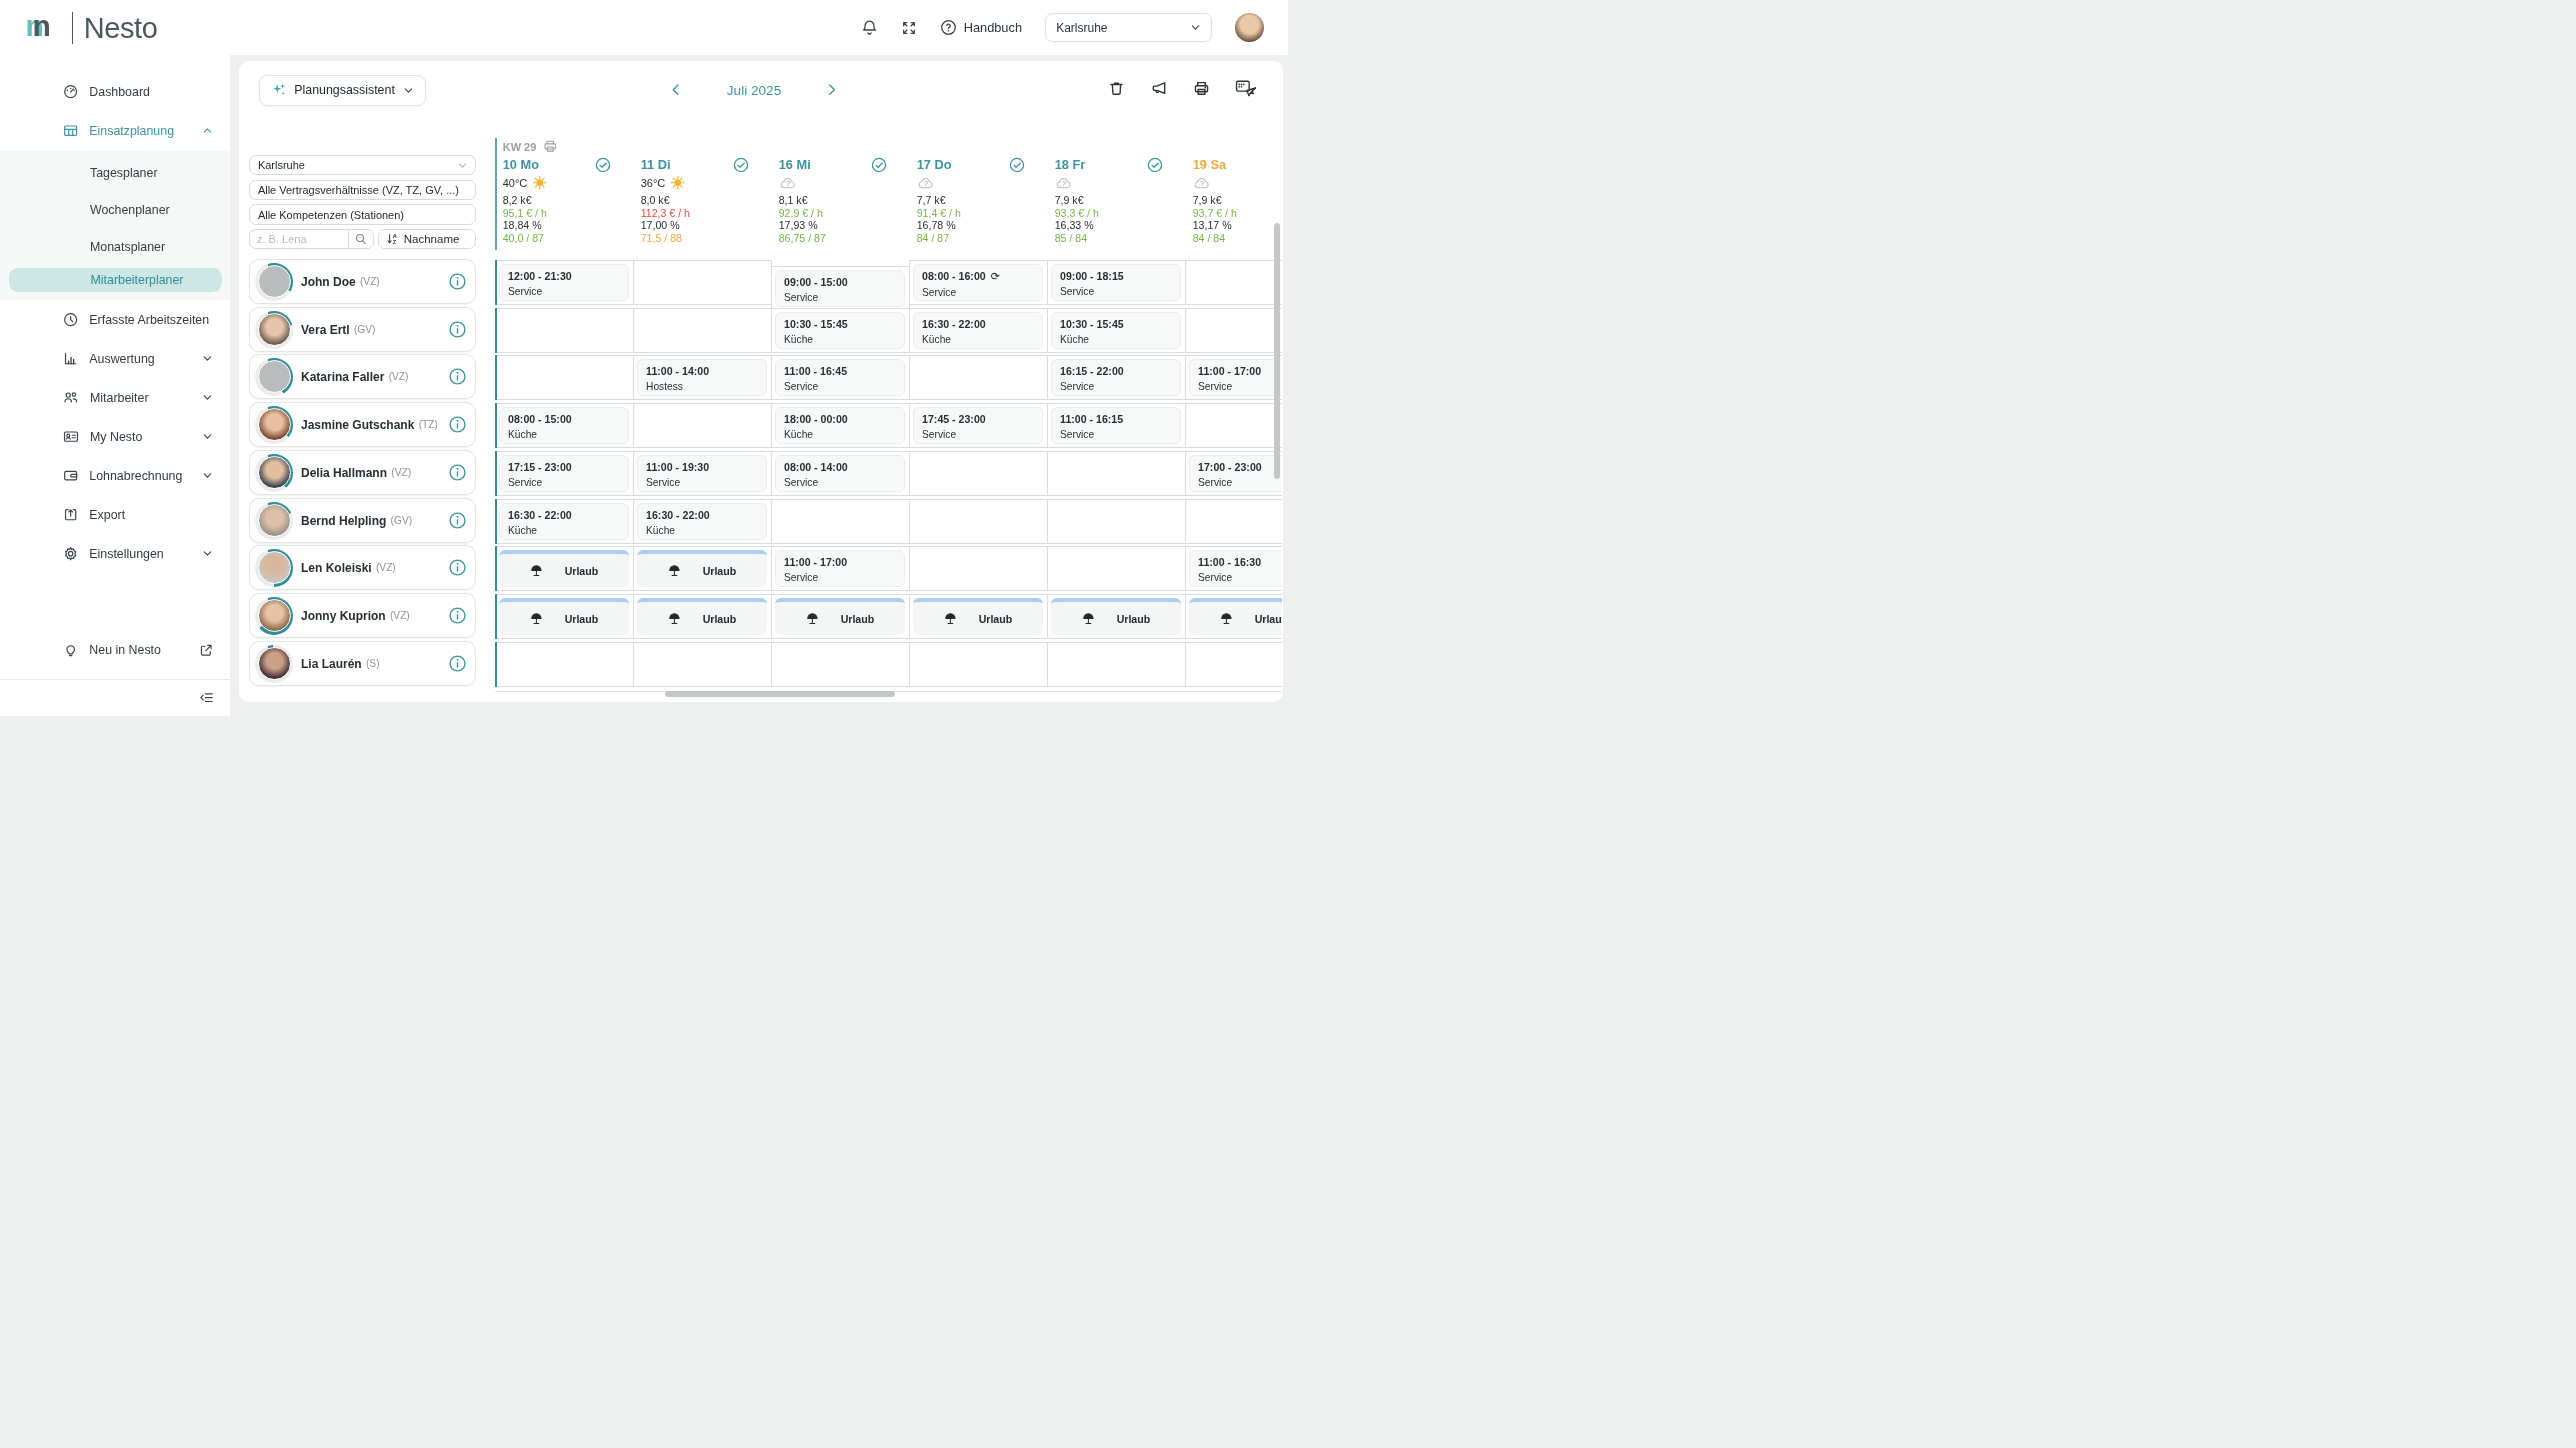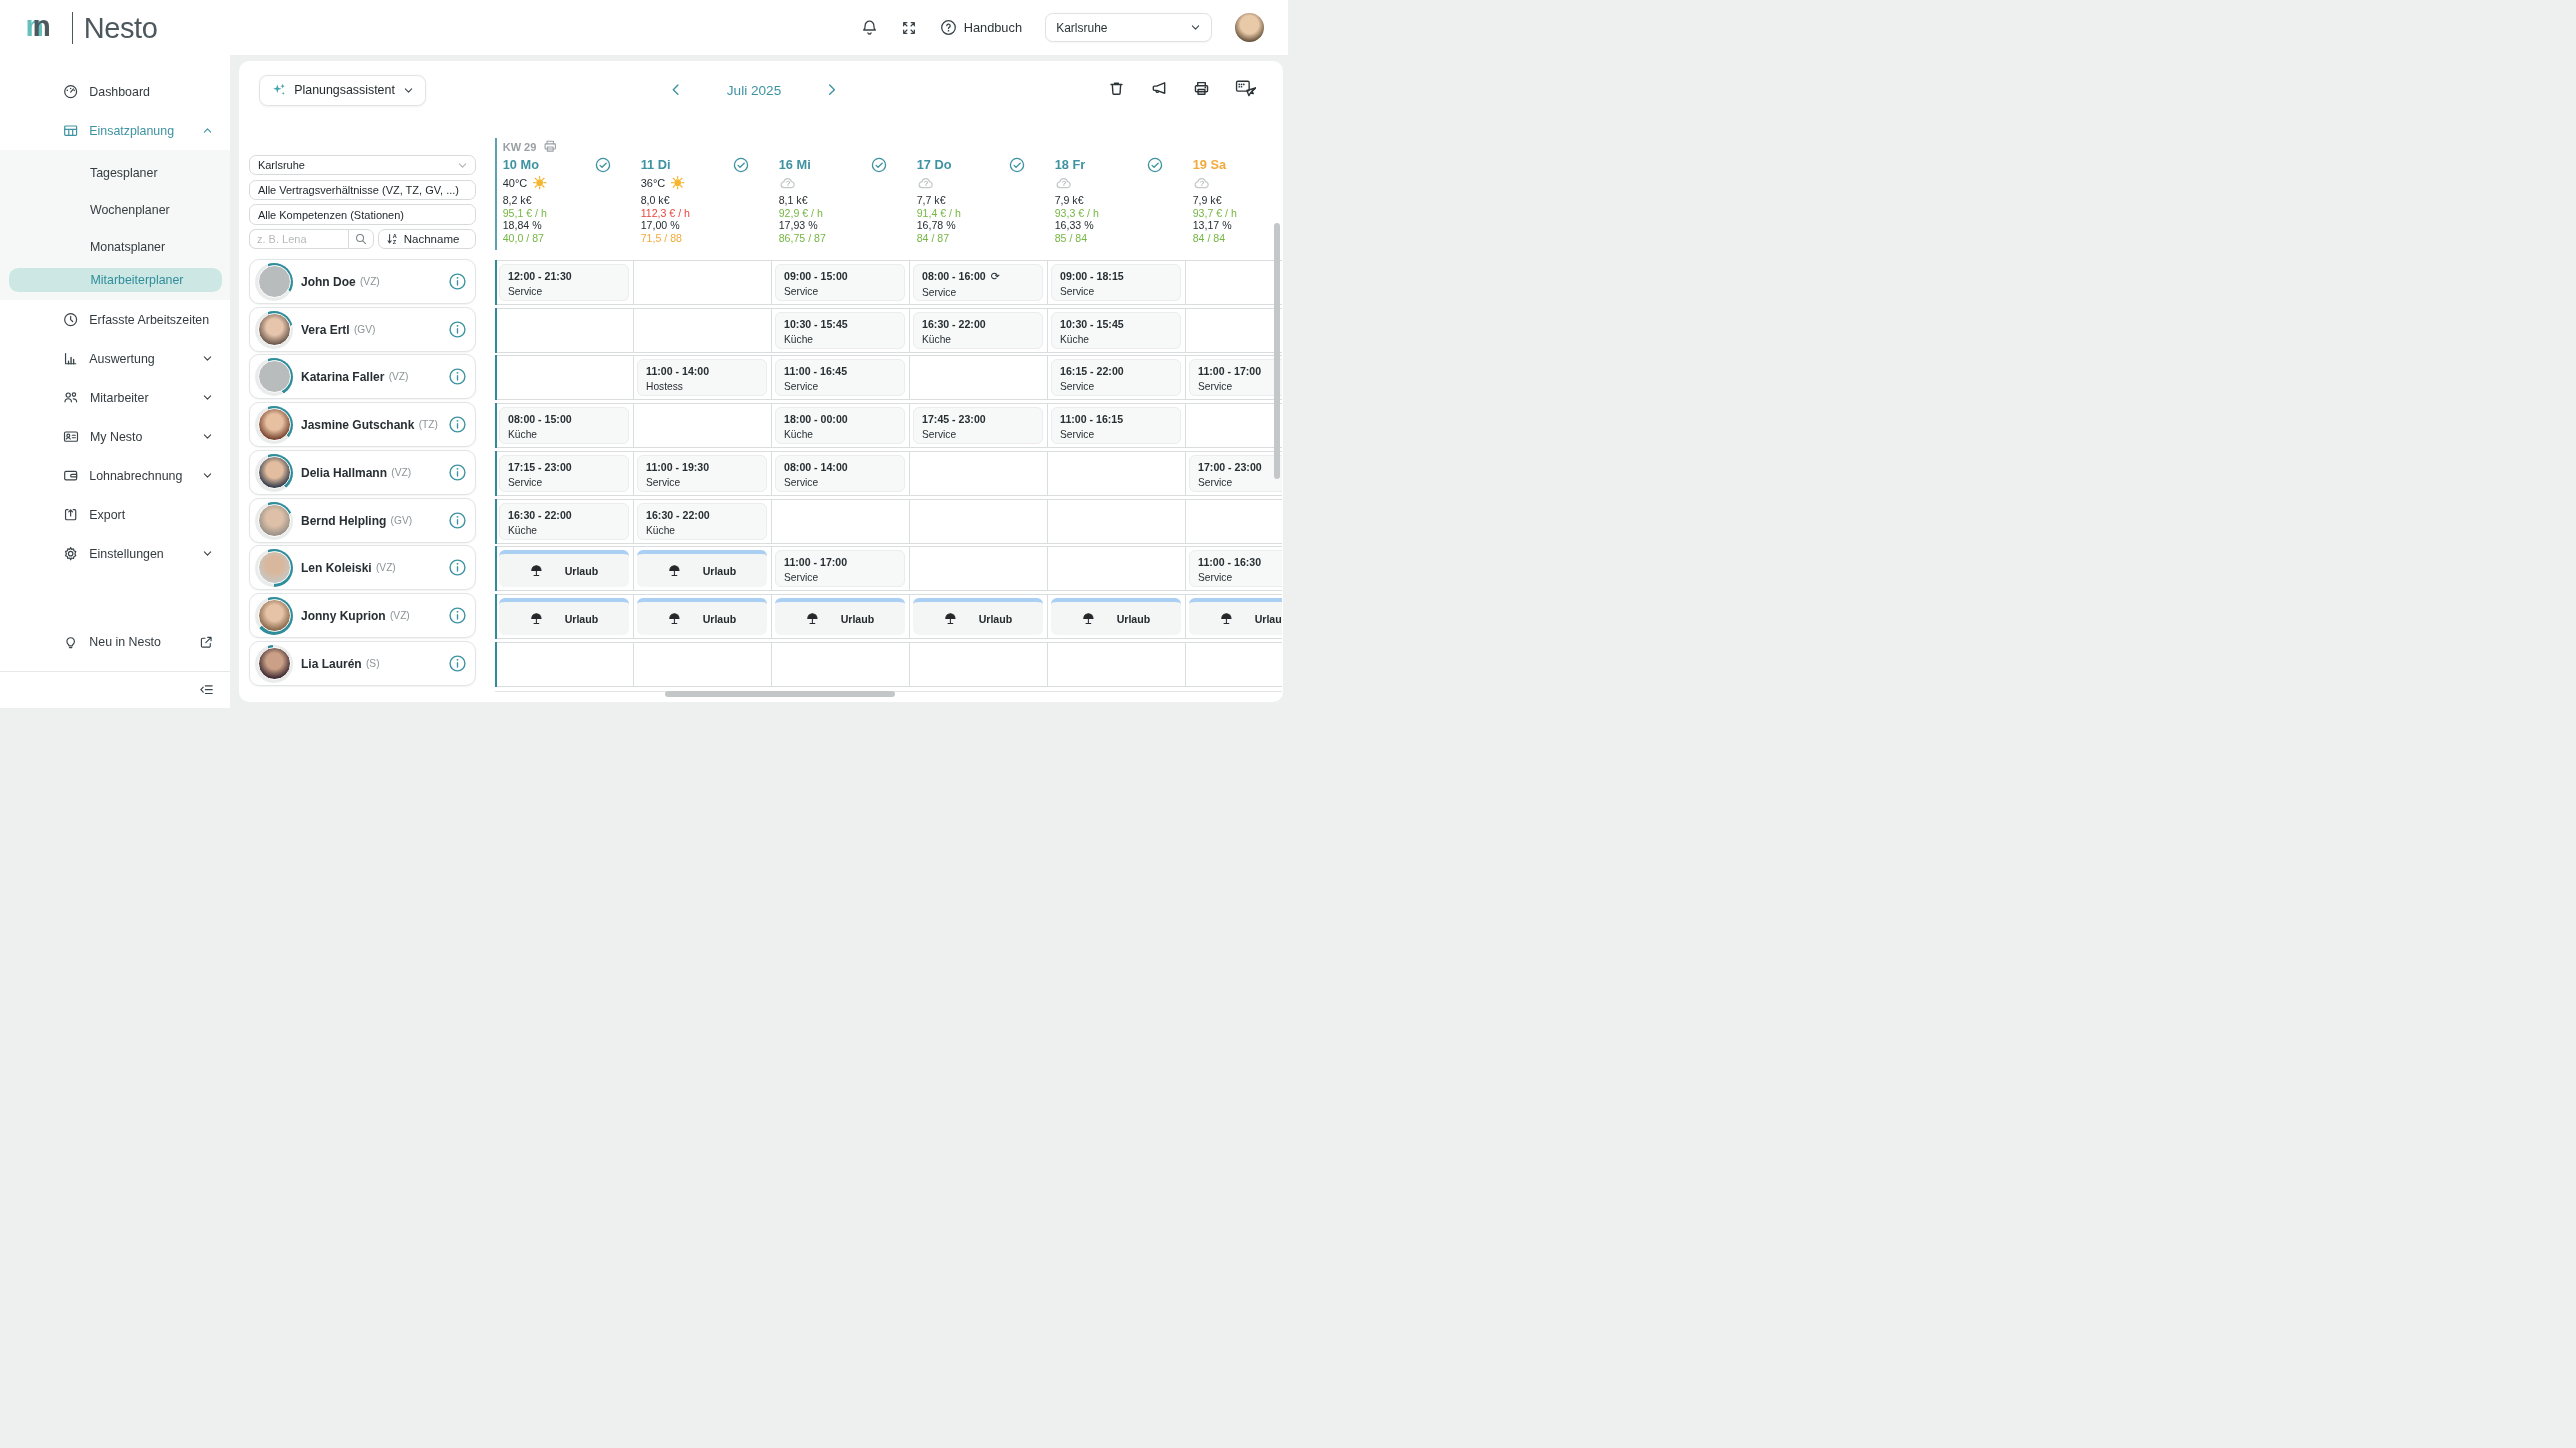--- a/index.html
+++ b/index.html
@@ -18,21 +18,21 @@
   .logo-word { font-size:29px; font-weight:500; color:#4c585e; letter-spacing:-0.4px; }
   .hdr-right { position:absolute; right:24px; top:0; height:55px; display:flex; align-items:center; gap:23px; }
   .hdr-help { display:flex; align-items:center; gap:6.8px; font-size:12.8px; cursor:pointer; }
   .hdr-loc { width:167px; height:29px; border:0.9px solid #dfe2e3; border-radius:7.7px; display:flex;
              align-items:center; justify-content:space-between; padding:0 10.2px; font-size:12px;
              box-shadow:0 0.9px 1.7px rgba(0,0,0,.04); cursor:pointer; background:#fff; }
   .avatar { width:29px; height:29px; border-radius:50%;
             background:radial-gradient(circle at 50% 40%, #e8c9a8 0 40%, #5c4632 78%); }
 
   
-  .sidebar { position:absolute; top:55px; left:0; width:230px; bottom:16px; background:#fff; z-index:5;text-align:right; }
+  .sidebar { position:absolute; top:55px; left:0; width:230px; bottom:8px; background:#fff; z-index:5;text-align:right; }
   #sidebar-nav { padding-top:17px; }
   .nav-item { height:39px; display:flex; align-items:center; gap:11px; padding:0 17px 0 63px;
               font-size:12.4px; color:#333b3f; cursor:pointer; }
   .nav-item .nav-label { flex:0 1 auto; white-space:nowrap; }
   .nav-item .chev { margin-left:auto; }
   .nav-item.active { color:#3e93a2; }
   .nav-item.active .ic svg { stroke:#3e93a2; }
   .submenu { background:#f6f7f7; padding:4.3px 0 6px; }
   .sub-item { height:37px; display:flex; align-items:center; padding-left:90px; font-size:12.4px;
               color:#353d41; cursor:pointer; white-space:nowrap; }
@@ -706,21 +706,21 @@
         </div>
       <div id="grid-rows">
           <div class="grow" style="top: 0px;">
             <div class="gcell" style="left: 0px;">
               <div class="chip shift">
                 <div class="t">12:00 - 21:30</div>
                 <div class="r">Service</div>
               </div>
             </div>
             <div class="gcell" style="left: 138px;"></div>
-            <div class="gcell" style="left: 276px;">
+            <div class="gcell" style="left: 276px; margin-top: 6px;">
               <div class="chip shift">
                 <div class="t">09:00 - 15:00</div>
                 <div class="r">Service</div>
               </div>
             </div>
             <div class="gcell" style="left: 414px;">
               <div class="chip shift">
                 <div class="t">08:00 - 16:00<span class="rep">⟳</span></div>
                 <div class="r">Service</div>
               </div>

